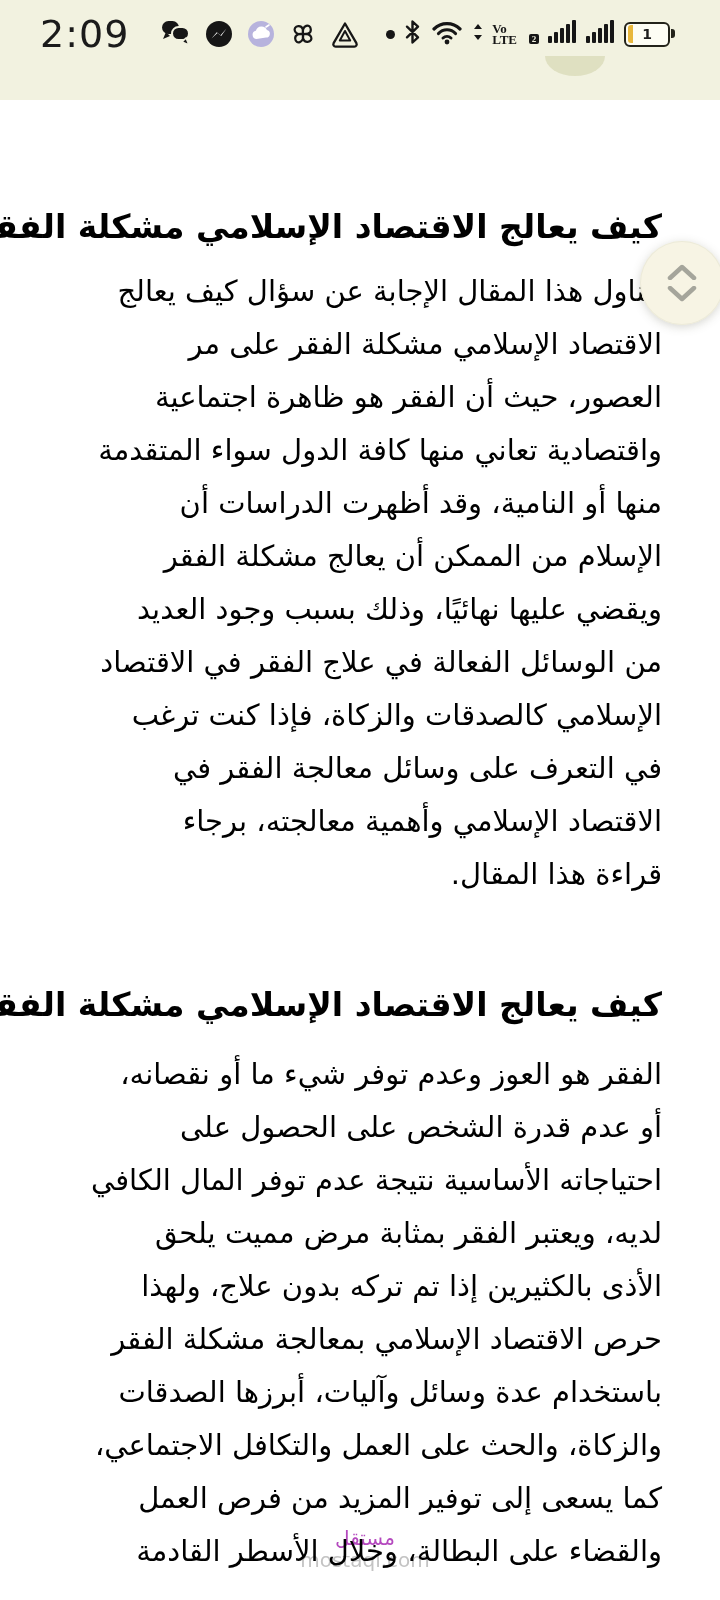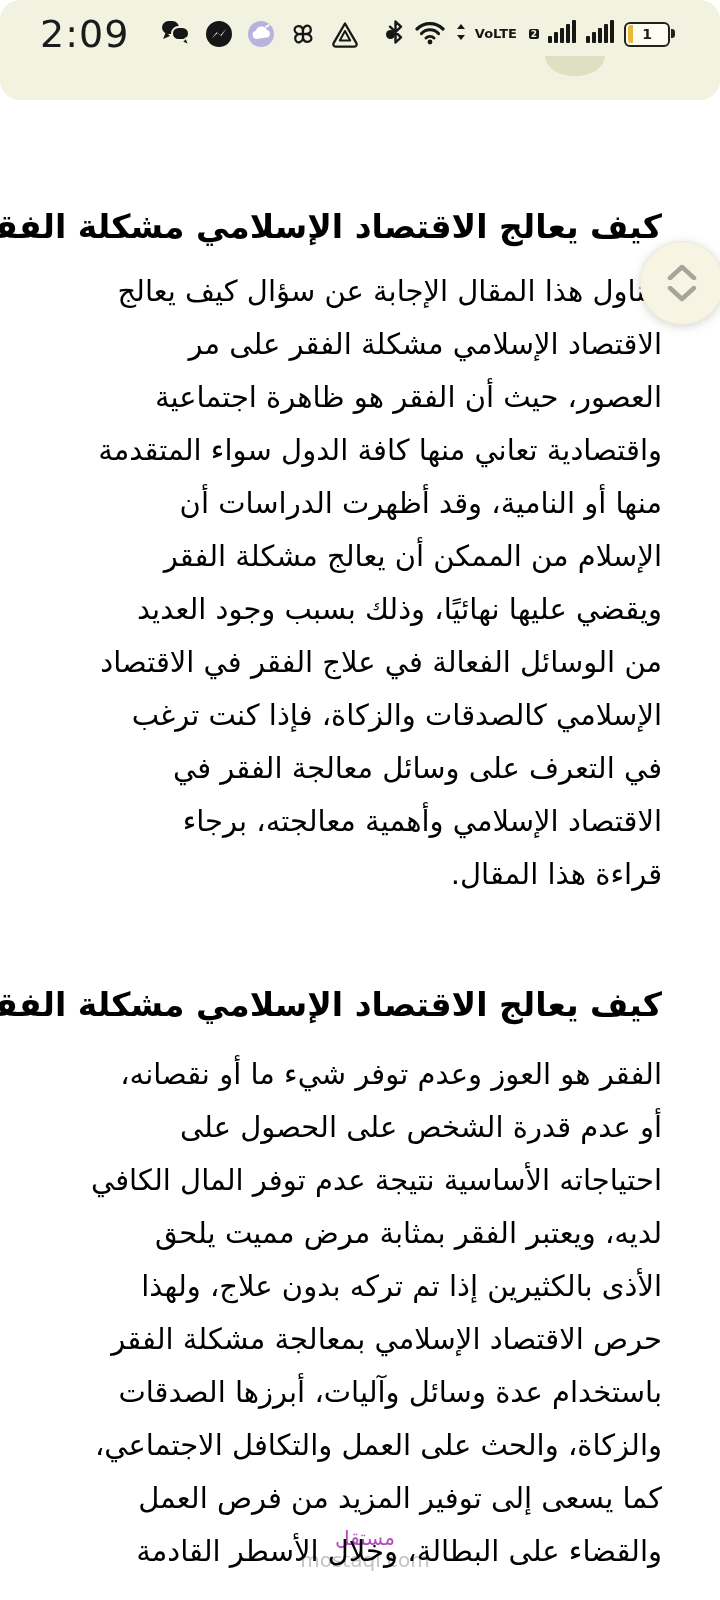--- a/index.html
+++ b/index.html
@@ -1,27 +1,27 @@
 <!DOCTYPE html>
 <html lang="ar"><head>
 <meta charset="utf-8">
 <style>
   html,body{margin:0;padding:0;background:#ffffff;}
   .screen{position:relative;width:720px;height:1600px;background:#ffffff;overflow:hidden;
           font-family:"DejaVu Sans",sans-serif;}
 
   
-  .status-bar{position:absolute;top:0;left:0;width:720px;height:100px;background:#f2f2e0;z-index:10;border-radius:20px;}
+  .status-bar{position:absolute;top:0;left:0;width:720px;height:100px;background:#f2f2e0;z-index:10;}
   .clock{position:absolute;left:40px;top:12px;font-size:38px;color:#1b1b1b;letter-spacing:1px;}
   .notifs{position:absolute;left:160px;top:18px;height:32px;display:flex;align-items:center;gap:12px;}
   .notifs svg{display:block;}
   .overflow-dot{width:9px;height:9px;border-radius:50%;background:#161616;margin-left:14px;}
   .sysicons{position:absolute;right:50px;top:17px;height:34px;display:flex;align-items:center;gap:9px;}
-  .volte{display:flex;line-height:11px;font-weight:bold;color:#161616;
-         font-size:13px;margin-top:-1px;}
+  .volte{display:flex;flex-direction:column;line-height:11px;font-weight:bold;color:#161616;
+         font-size:13px;margin-top:-1px;font-family:Liberation Serif, serif;}
   .volte .l2{display:flex;align-items:center;gap:12px;}
   .volte .badge{display:inline-block;background:#161616;color:#f2f2e0;font-size:9px;line-height:10px;
                 width:10px;text-align:center;border-radius:2px;font-weight:bold;}
   .battery{position:relative;width:42px;height:21px;border:2.5px solid #23231a;border-radius:6px;
            background:#fdfdf4;display:flex;align-items:center;justify-content:center;}
   .battery .lvl{font-size:14px;font-weight:bold;color:#1c1c1c;position:relative;z-index:2;}
   .battery .juice{position:absolute;left:1.5px;top:1.5px;bottom:1.5px;width:5px;background:#e8b73c;
                   border-radius:3px 0 0 3px;}
   .battery .nub{position:absolute;right:-7px;top:5px;width:4px;height:9px;background:#23231a;
                 border-radius:0 3px 3px 0;}

